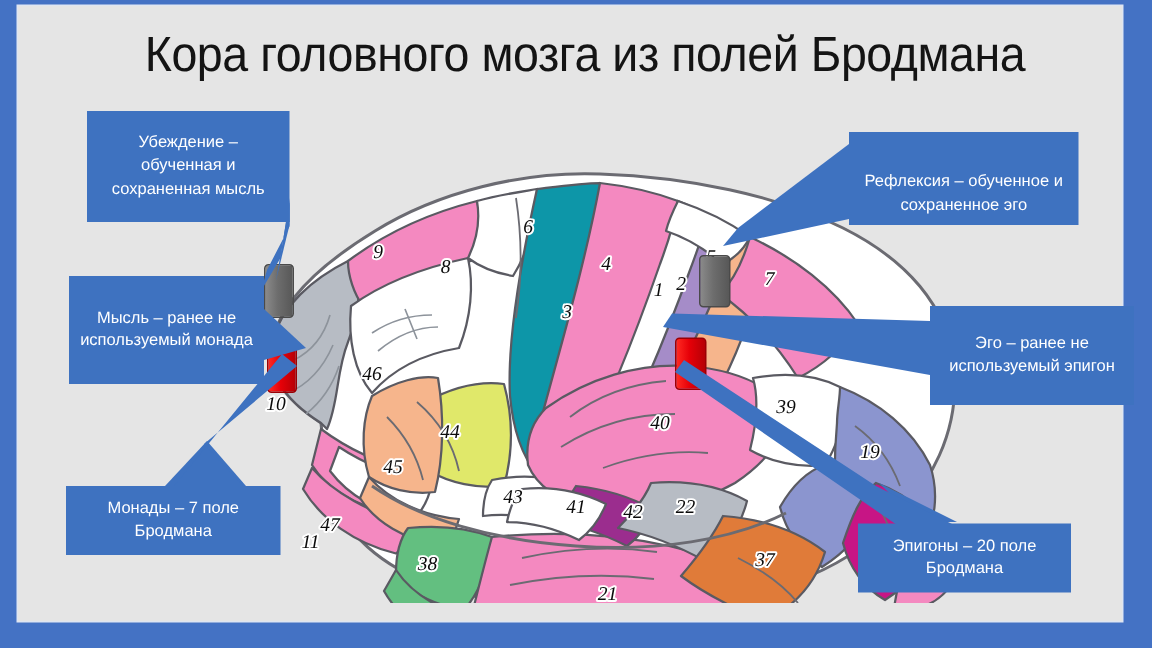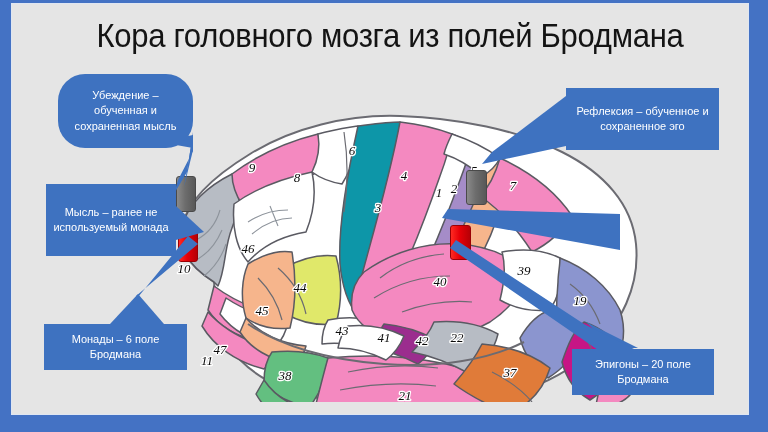--- a/index.html
+++ b/index.html
@@ -56,24 +56,24 @@
     color:#ffffff;
     font-size:11px;
     line-height:15.5px;
     text-align:center;
     display:flex;align-items:center;justify-content:center;
     padding:5px 7px;
     box-sizing:border-box;
     font-family:"Liberation Sans","DejaVu Sans",sans-serif;
   }
   .callout span{display:block;width:100%;}
-  #cb-conviction{left:46px;top:70px;width:135px;height:74px;border-radius:27px;}
+  #cb-conviction{left:46px;top:70px;width:135px;height:74px;}
   #cb-thought{left:34px;top:180px;width:130px;height:72px;}
   #cb-monads{left:32px;top:320px;width:143px;height:46px;}
-  #cb-reflection{left:554px;top:84px;width:153px;height:62px;}
+  #cb-reflection{left:554px;top:84px;width:153px;height:62px;align-items:flex-end;}
   #cb-ego{left:608px;top:200px;width:136px;height:66px;}
   #cb-epigones{left:560px;top:345px;width:142px;height:46px;}
 </style>
 </head>
 <body>
 
 <div class="slide-frame">
   <div class="slide-canvas">
 
     <div class="slide-title">Кора головного мозга из полей Бродмана</div>
@@ -248,23 +248,26 @@
       </svg>
     </div>
 
     <div class="callout" id="cb-conviction">
       <span>Убеждение – обученная и сохраненная мысль</span>
     </div>
     <div class="callout" id="cb-thought">
       <span>Мысль – ранее не используемый монада</span>
     </div>
     <div class="callout" id="cb-monads">
-      <span>Монады – 6 поле Бродмана</span>
+      <span>Монады – 7 поле Бродмана</span>
     </div>
     <div class="callout" id="cb-reflection">
       <span>Рефлексия – обученное и сохраненное эго</span>
     </div>
+    <div class="callout" id="cb-ego">
+      <span>Эго – ранее не используемый эпигон</span>
+    </div>
     <div class="callout" id="cb-epigones">
       <span>Эпигоны – 20 поле Бродмана</span>
     </div>
 
   </div>
 </div>
 
 </body></html>

